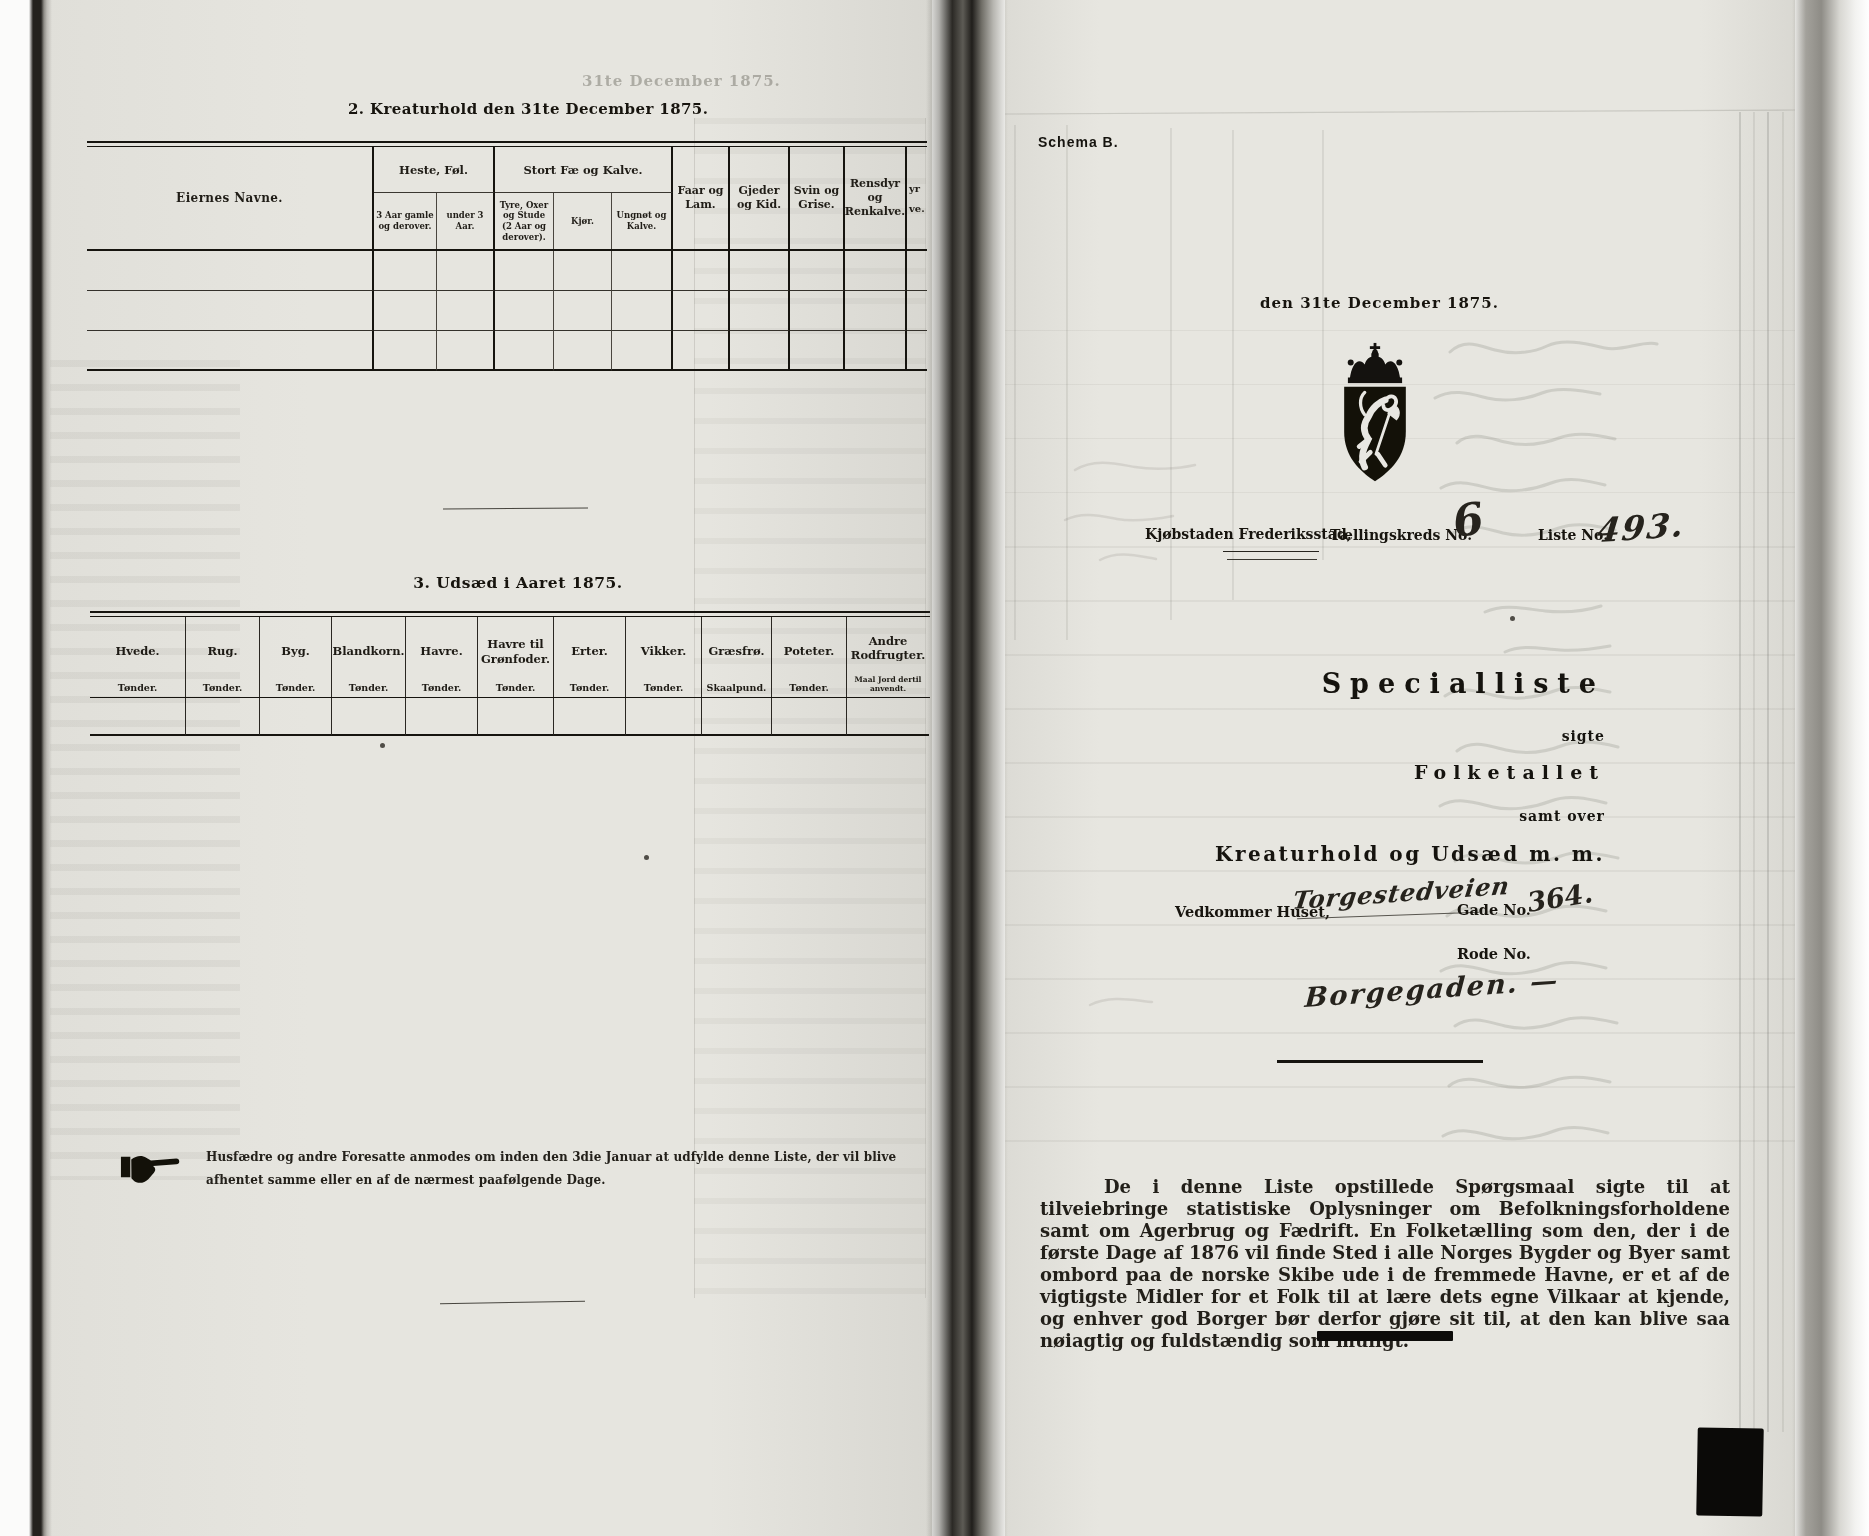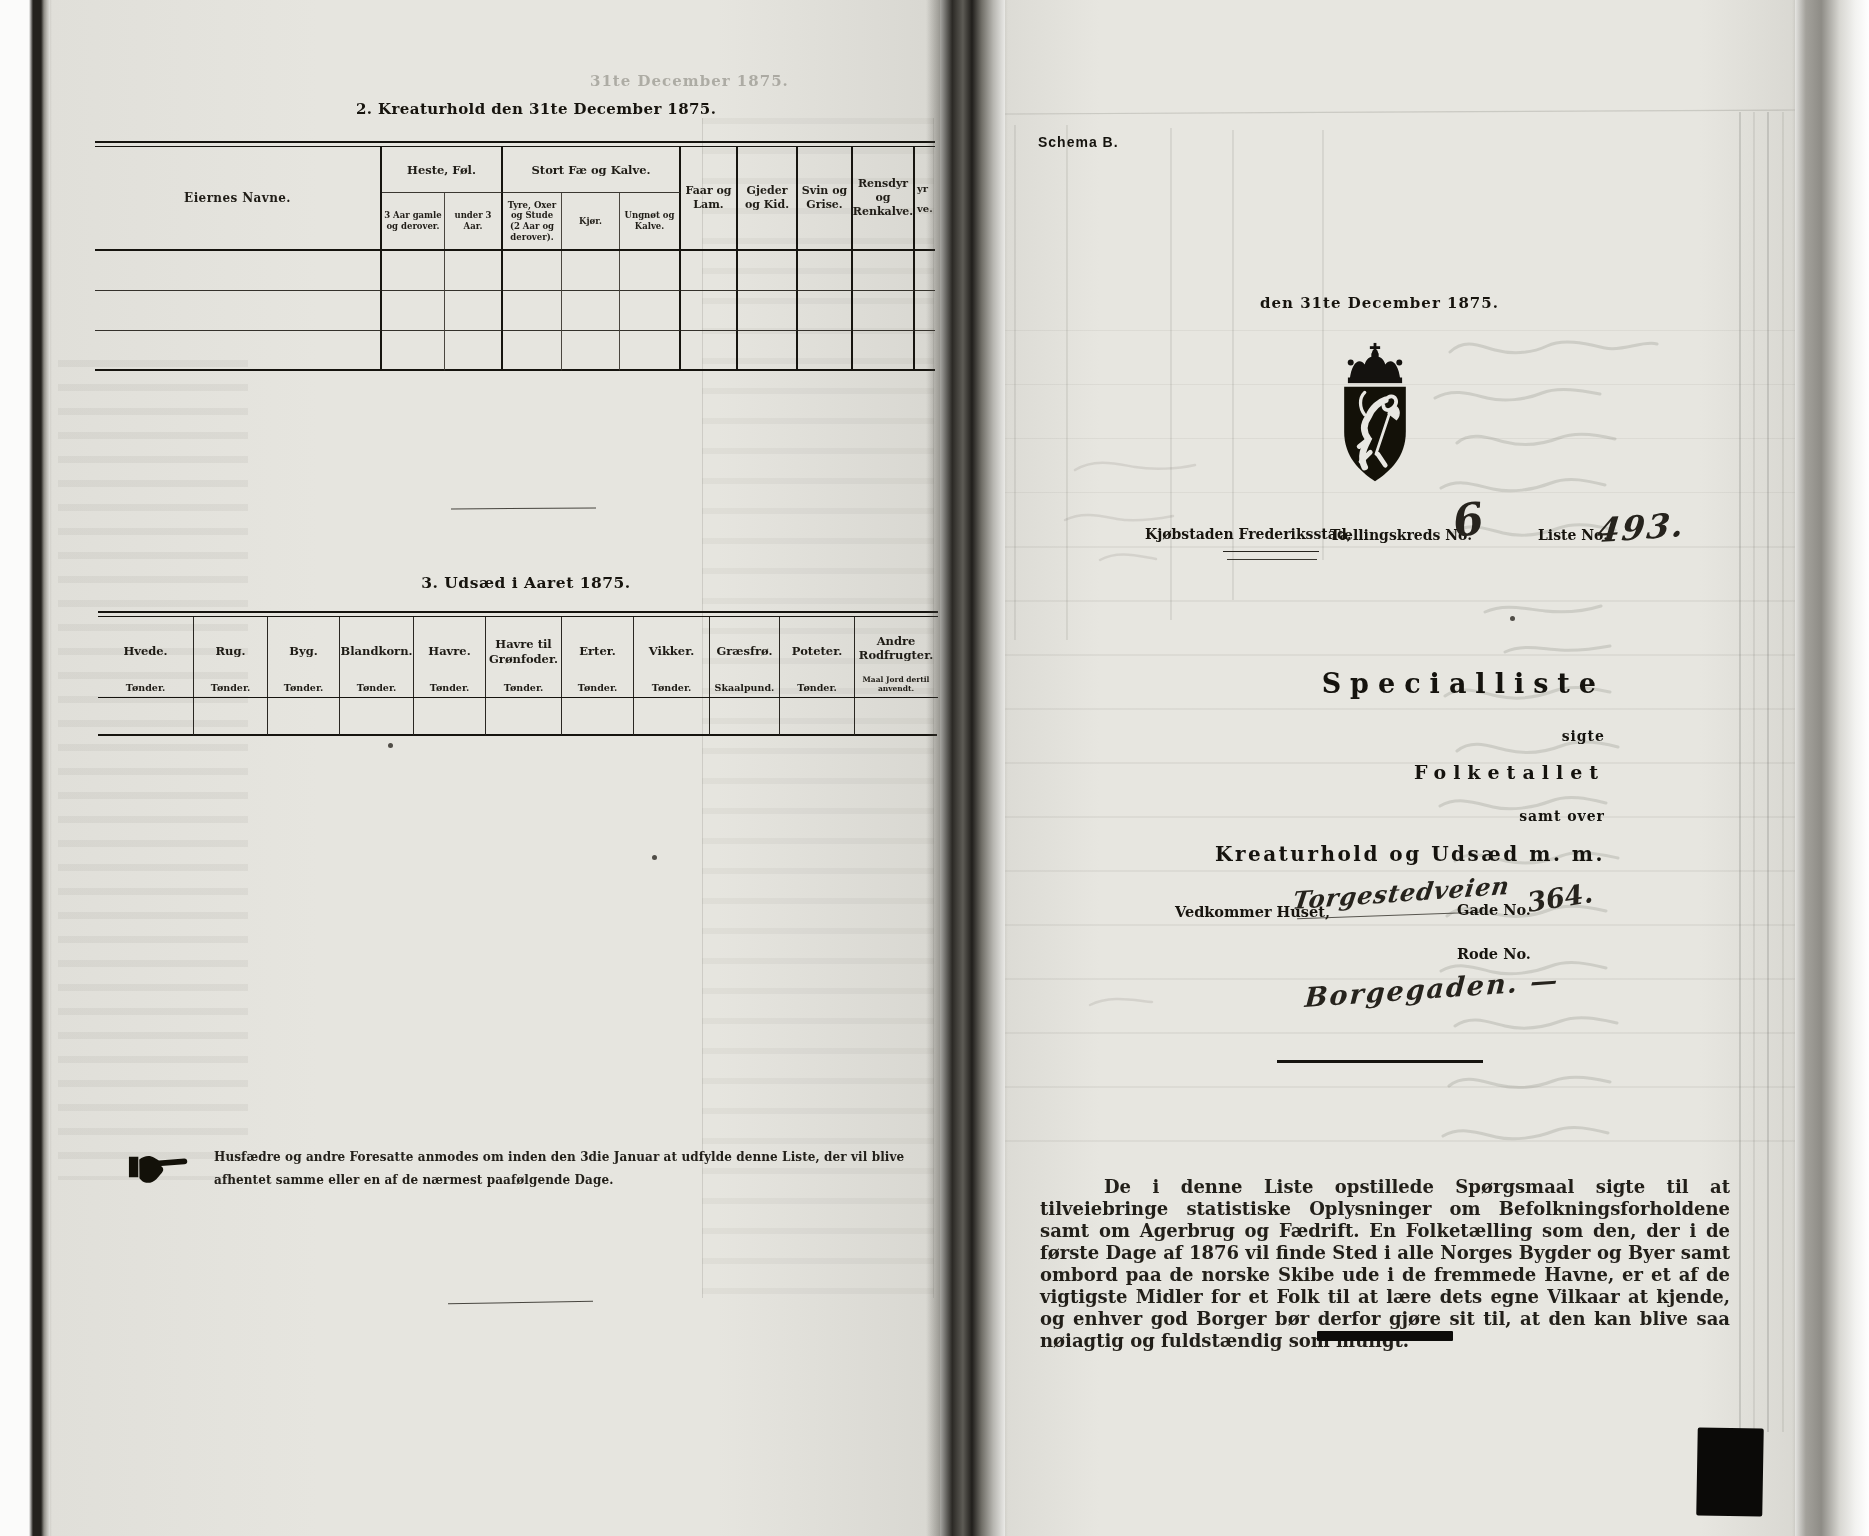--- a/index.html
+++ b/index.html
@@ -11,21 +11,21 @@
   .edge-left{position:absolute;left:0;top:0;width:52px;height:100%;z-index:4;
     background:linear-gradient(90deg,#fbfbfa 0,#fbfbfa 29px,#24221e 33px,#24221e 41px,#8f8d87 44px,#bdbbb5 47px,rgba(226,225,219,0) 52px);}
   .edge-right{position:absolute;left:1792px;top:0;width:77px;height:100%;z-index:4;
     background:linear-gradient(90deg,rgba(170,168,162,.0),#a3a19b 18%,#8e8c86 38%,#d8d7d2 62%,#f2f2f0 82%,#ffffff);}
   .fold{position:absolute;left:926px;top:0;width:82px;height:100%;z-index:5;
     background:linear-gradient(90deg,rgba(70,68,62,0) 0%,rgba(70,68,62,.40) 16%,#2b2925 32%,#5d5b55 45%,#201e1b 56%,#716f68 68%,rgba(130,128,120,.55) 82%,rgba(130,128,120,0) 100%);}
   .black-tab{position:absolute;left:1697px;top:1428px;width:66px;height:88px;background:#0b0a08;z-index:6;transform:rotate(1deg);border-radius:2px;}
 
   
   .page{position:absolute;top:0;height:1536px;z-index:1;}
-  .page-left{left:50px;width:890px;background:linear-gradient(90deg,#e0dfd9,#e6e5df 30%,#e6e5df 75%,#d8d7d1);}
+  .page-left{left:42px;width:890px;background:linear-gradient(90deg,#e0dfd9,#e6e5df 30%,#e6e5df 75%,#d8d7d1);}
   .page-right{left:1005px;width:790px;background:linear-gradient(90deg,#dcdbd5,#e7e6e0 12%,#e7e6e0 88%,#d9d8d2);}
 
   
   .bleed-a{position:absolute;left:8px;top:360px;width:190px;height:820px;
     background:repeating-linear-gradient(180deg,rgba(120,117,109,.09) 0 7px,transparent 7px 24px);}
   .bleed-b{position:absolute;left:652px;top:118px;width:232px;height:1180px;
     background:repeating-linear-gradient(180deg,rgba(120,117,109,.07) 0 6px,transparent 6px 30px);
     border-left:1px solid rgba(100,97,90,.18);border-right:1px solid rgba(100,97,90,.14);}
   .bleed-rows{position:absolute;left:0;top:330px;width:790px;height:862px;
     background:repeating-linear-gradient(180deg,rgba(125,122,114,.10) 0 1.5px,transparent 1.5px 54px);}

